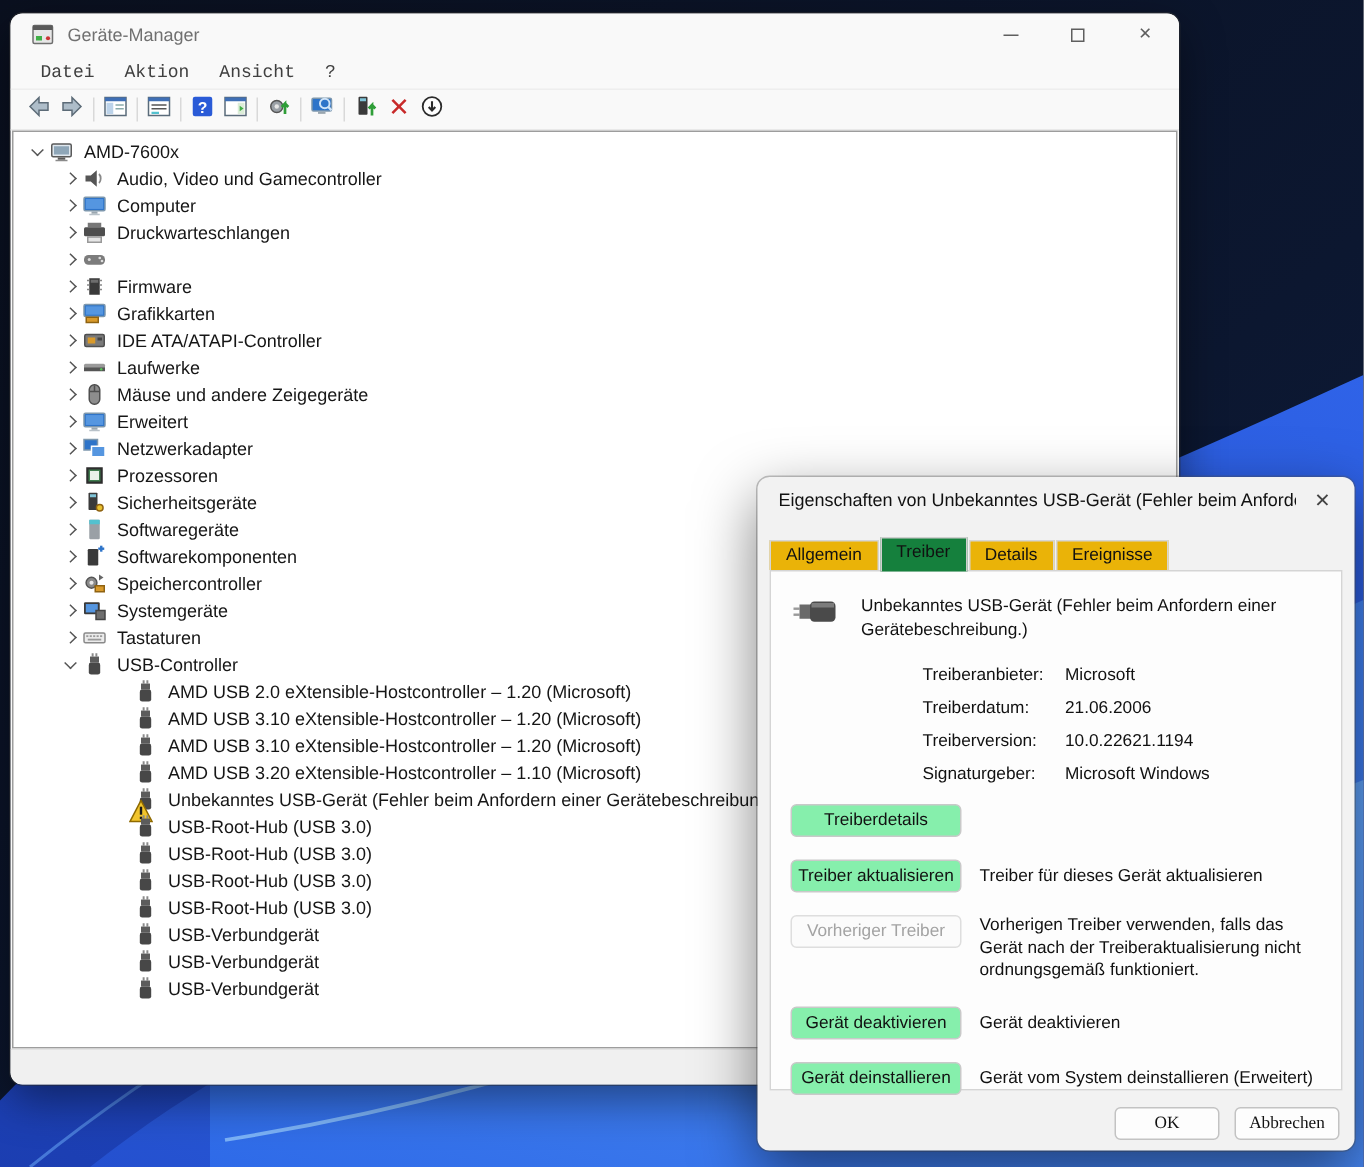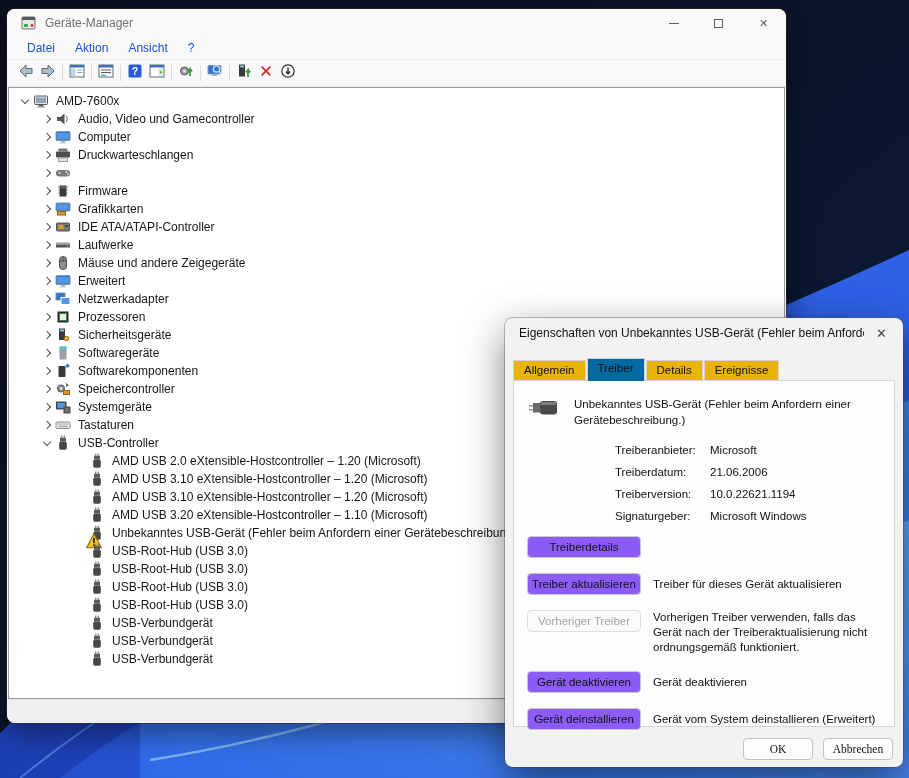--- a/index.html
+++ b/index.html
@@ -14,21 +14,21 @@
   .titlebar { height:28px; display:flex; align-items:center; padding-left:14px; background:#f9f9f9; }
   .titlebar .appicon { width:16px; height:16px; margin-right:8px; flex:0 0 auto; }
   .titlebar .title { font-size:12px; color:#707070; }
   .caption-btns { margin-left:auto; display:flex; height:100%; }
   .cap-btn { width:45px; height:100%; display:flex; align-items:center; justify-content:center; color:#5f5f5f; }
   .glyph-min { width:10px; height:1px; background:#5f5f5f; display:block; }
   .glyph-max { width:9px; height:9px; border:1px solid #5f5f5f; display:block; }
   .glyph-close { font-size:11px; line-height:1; color:#5f5f5f; }
 
   .menubar { height:23px; display:flex; align-items:center; padding-left:10px; background:#f9f9f9; border-bottom:1px solid #eeeeee; }
-  .menu-item { font-size:12px; color:#1d4ed8; padding:3px 10px; }
+  .menu-item { font-size:12px; color:#404040; padding:3px 10px;font-family:Liberation Mono, monospace; }
 
   .toolbar { height:27px; display:flex; align-items:center; padding-left:8px; background:#f9f9f9; border-bottom:1px solid #e9e9e9; }
   .tb-icon { width:22px; height:20px; display:flex; align-items:center; justify-content:center; }
   .tb-icon svg { width:16px; height:16px; }
   .tb-sep { width:1px; height:16px; background:#d9d9d9; margin:0 3px; }
 
   .treepanel { position:absolute; left:1px; right:1px; top:78px; bottom:24px;
     background:#ffffff; border:1px solid #9d9d9d; overflow:hidden; padding-top:4px; }
   .statusbar { position:absolute; left:0; right:0; bottom:0; height:24px; background:#f0f0f0;
     border-top:1px solid #e2e2e2; border-radius:0 0 8px 8px; }
@@ -49,38 +49,38 @@
   .dialog { position:absolute; left:505px; top:318px; width:398px; height:449px;
     background:#f2f2f2; border-radius:8px; z-index:2;
     box-shadow:0 14px 40px rgba(0,0,0,.5), 0 0 0 1px rgba(90,90,90,.35); }
   .dlg-titlebar { height:30px; display:flex; align-items:center; padding:0 12px 0 14px; }
   .dlg-title { font-size:12px; color:#111; white-space:nowrap; overflow:hidden; flex:1; }
   .dlg-close { font-size:13px; color:#444; padding:2px 4px; margin-left:8px; }
 
   .tabs { position:absolute; left:8px; top:40px; height:22px; display:flex; align-items:flex-end; z-index:3; }
   .tab { font-size:11.5px; color:#111; padding:3px 10px 4px 10px; background:#eab308;
     border:1px solid #d5d5d5; border-bottom:none; margin-right:1px; height:20px; }
-  .tab.active { background:#0369a1; height:23px; position:relative; top:1px; z-index:4;
+  .tab.active { background:#15803d; height:23px; position:relative; top:1px; z-index:4;
     border-color:#cfcfcf; }
 
   .tabpage { position:absolute; left:8px; right:8px; top:62px; height:347px;
     background:#fdfdfd; border:1px solid #d5d5d5; }
   .dev-header { display:flex; margin:16px 12px 0 14px; }
   .dev-header .dicon { width:36px; height:24px; flex:0 0 auto; margin-right:10px; }
   .dev-header .dicon svg { width:32px; height:22px; }
   .dev-name { font-size:11.5px; color:#111; line-height:1.35; max-width:320px; }
 
   .fields { margin:16px 0 0 58px; }
   .frow { display:flex; margin-bottom:10px; }
   .flabel { width:95px; font-size:11.5px; color:#111;margin-left:43px; }
   .fvalue { font-size:11.5px; color:#111; }
 
   .actions { margin:14px 12px 0 13px; }
   .arow { display:flex; align-items:flex-start; margin-bottom:15px; }
-  .abtn { width:114px; flex:0 0 auto; background:#8b5cf6; border:1px solid #c9c9c9; border-radius:4px;
+  .abtn { width:114px; flex:0 0 auto; background:#86efac; border:1px solid #c9c9c9; border-radius:4px;
     font-family:"Liberation Sans",sans-serif; font-size:11.5px; color:#111; padding:4px 4px; text-align:center; }
   .abtn.disabled { color:#a3a3a3; border-color:#dedede; background:#fbfbfb; }
   .adesc { font-size:11.5px; color:#111; margin-left:12px; line-height:1.32; max-width:242px; padding-top:4px; }
   .arow.multiline .adesc { padding-top:0; }
 
   .dlg-footer { position:absolute; right:10px; bottom:7px; display:flex; gap:10px; }
   .fbtn { width:70px; height:22px; background:#fdfdfd; border:1px solid #c3c3c3; border-radius:4px;
     font-family:Liberation Serif, serif; font-size:11.5px; color:#111; }
 </style>
 </head>

